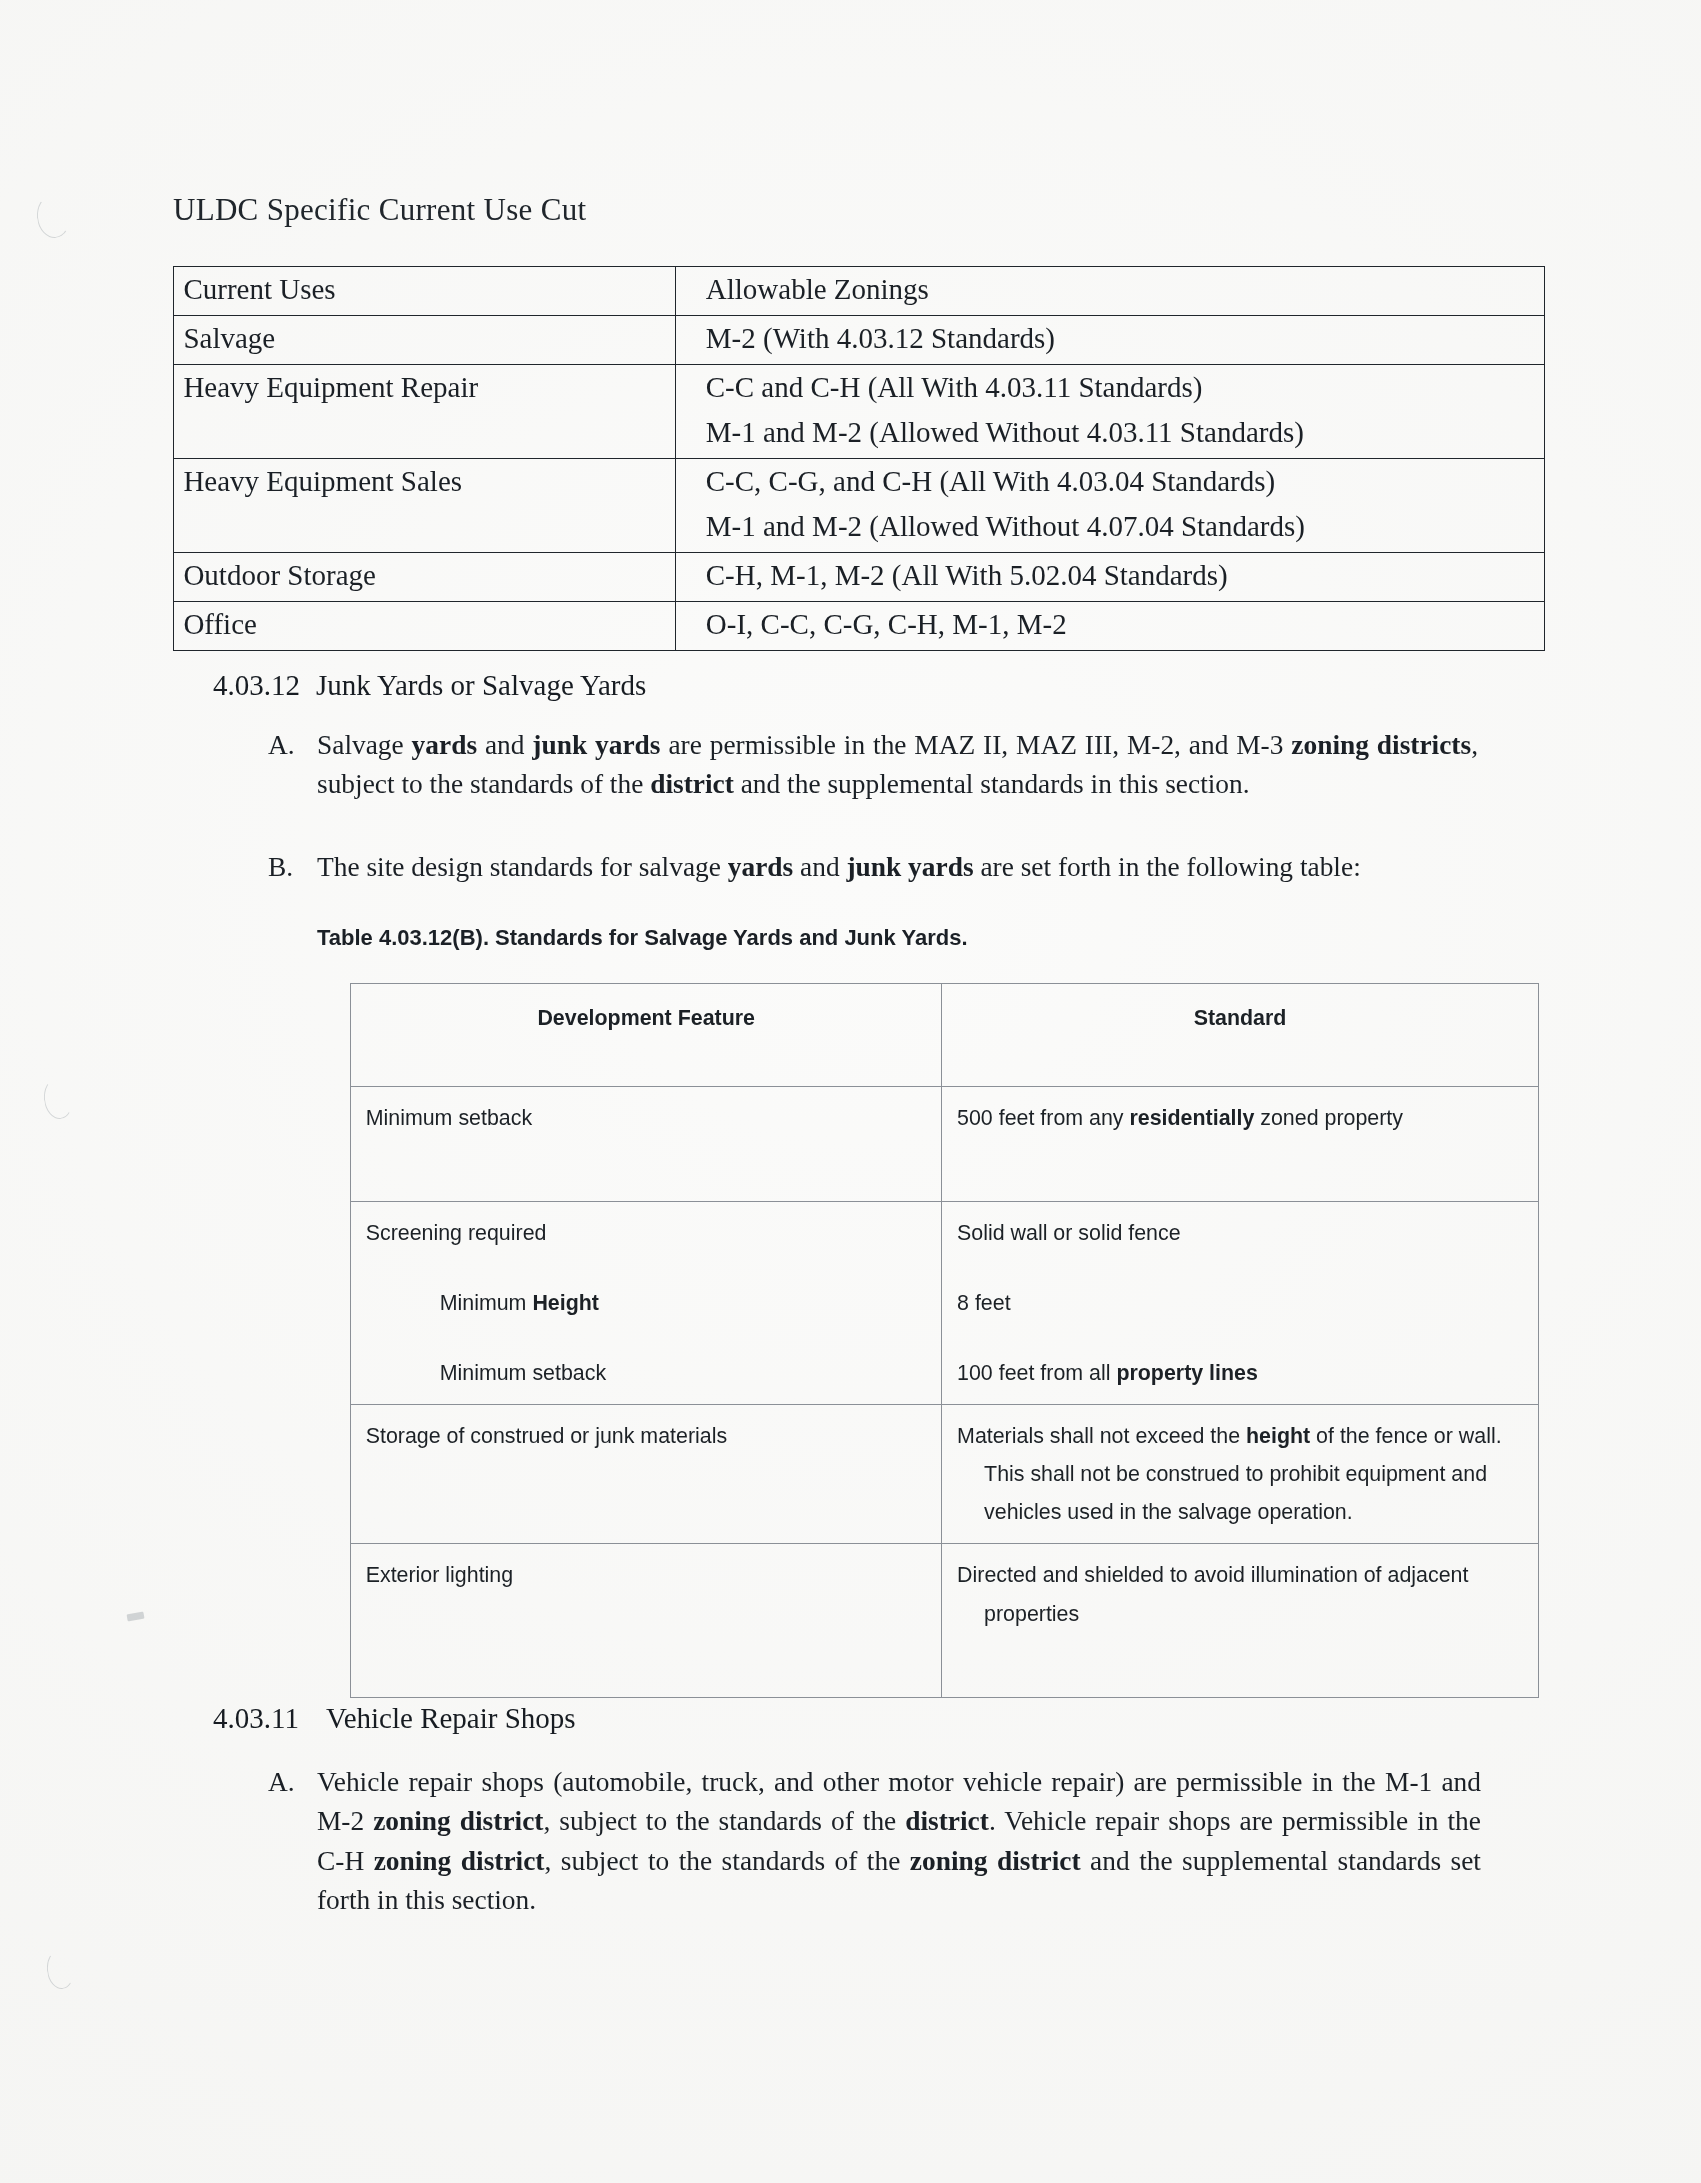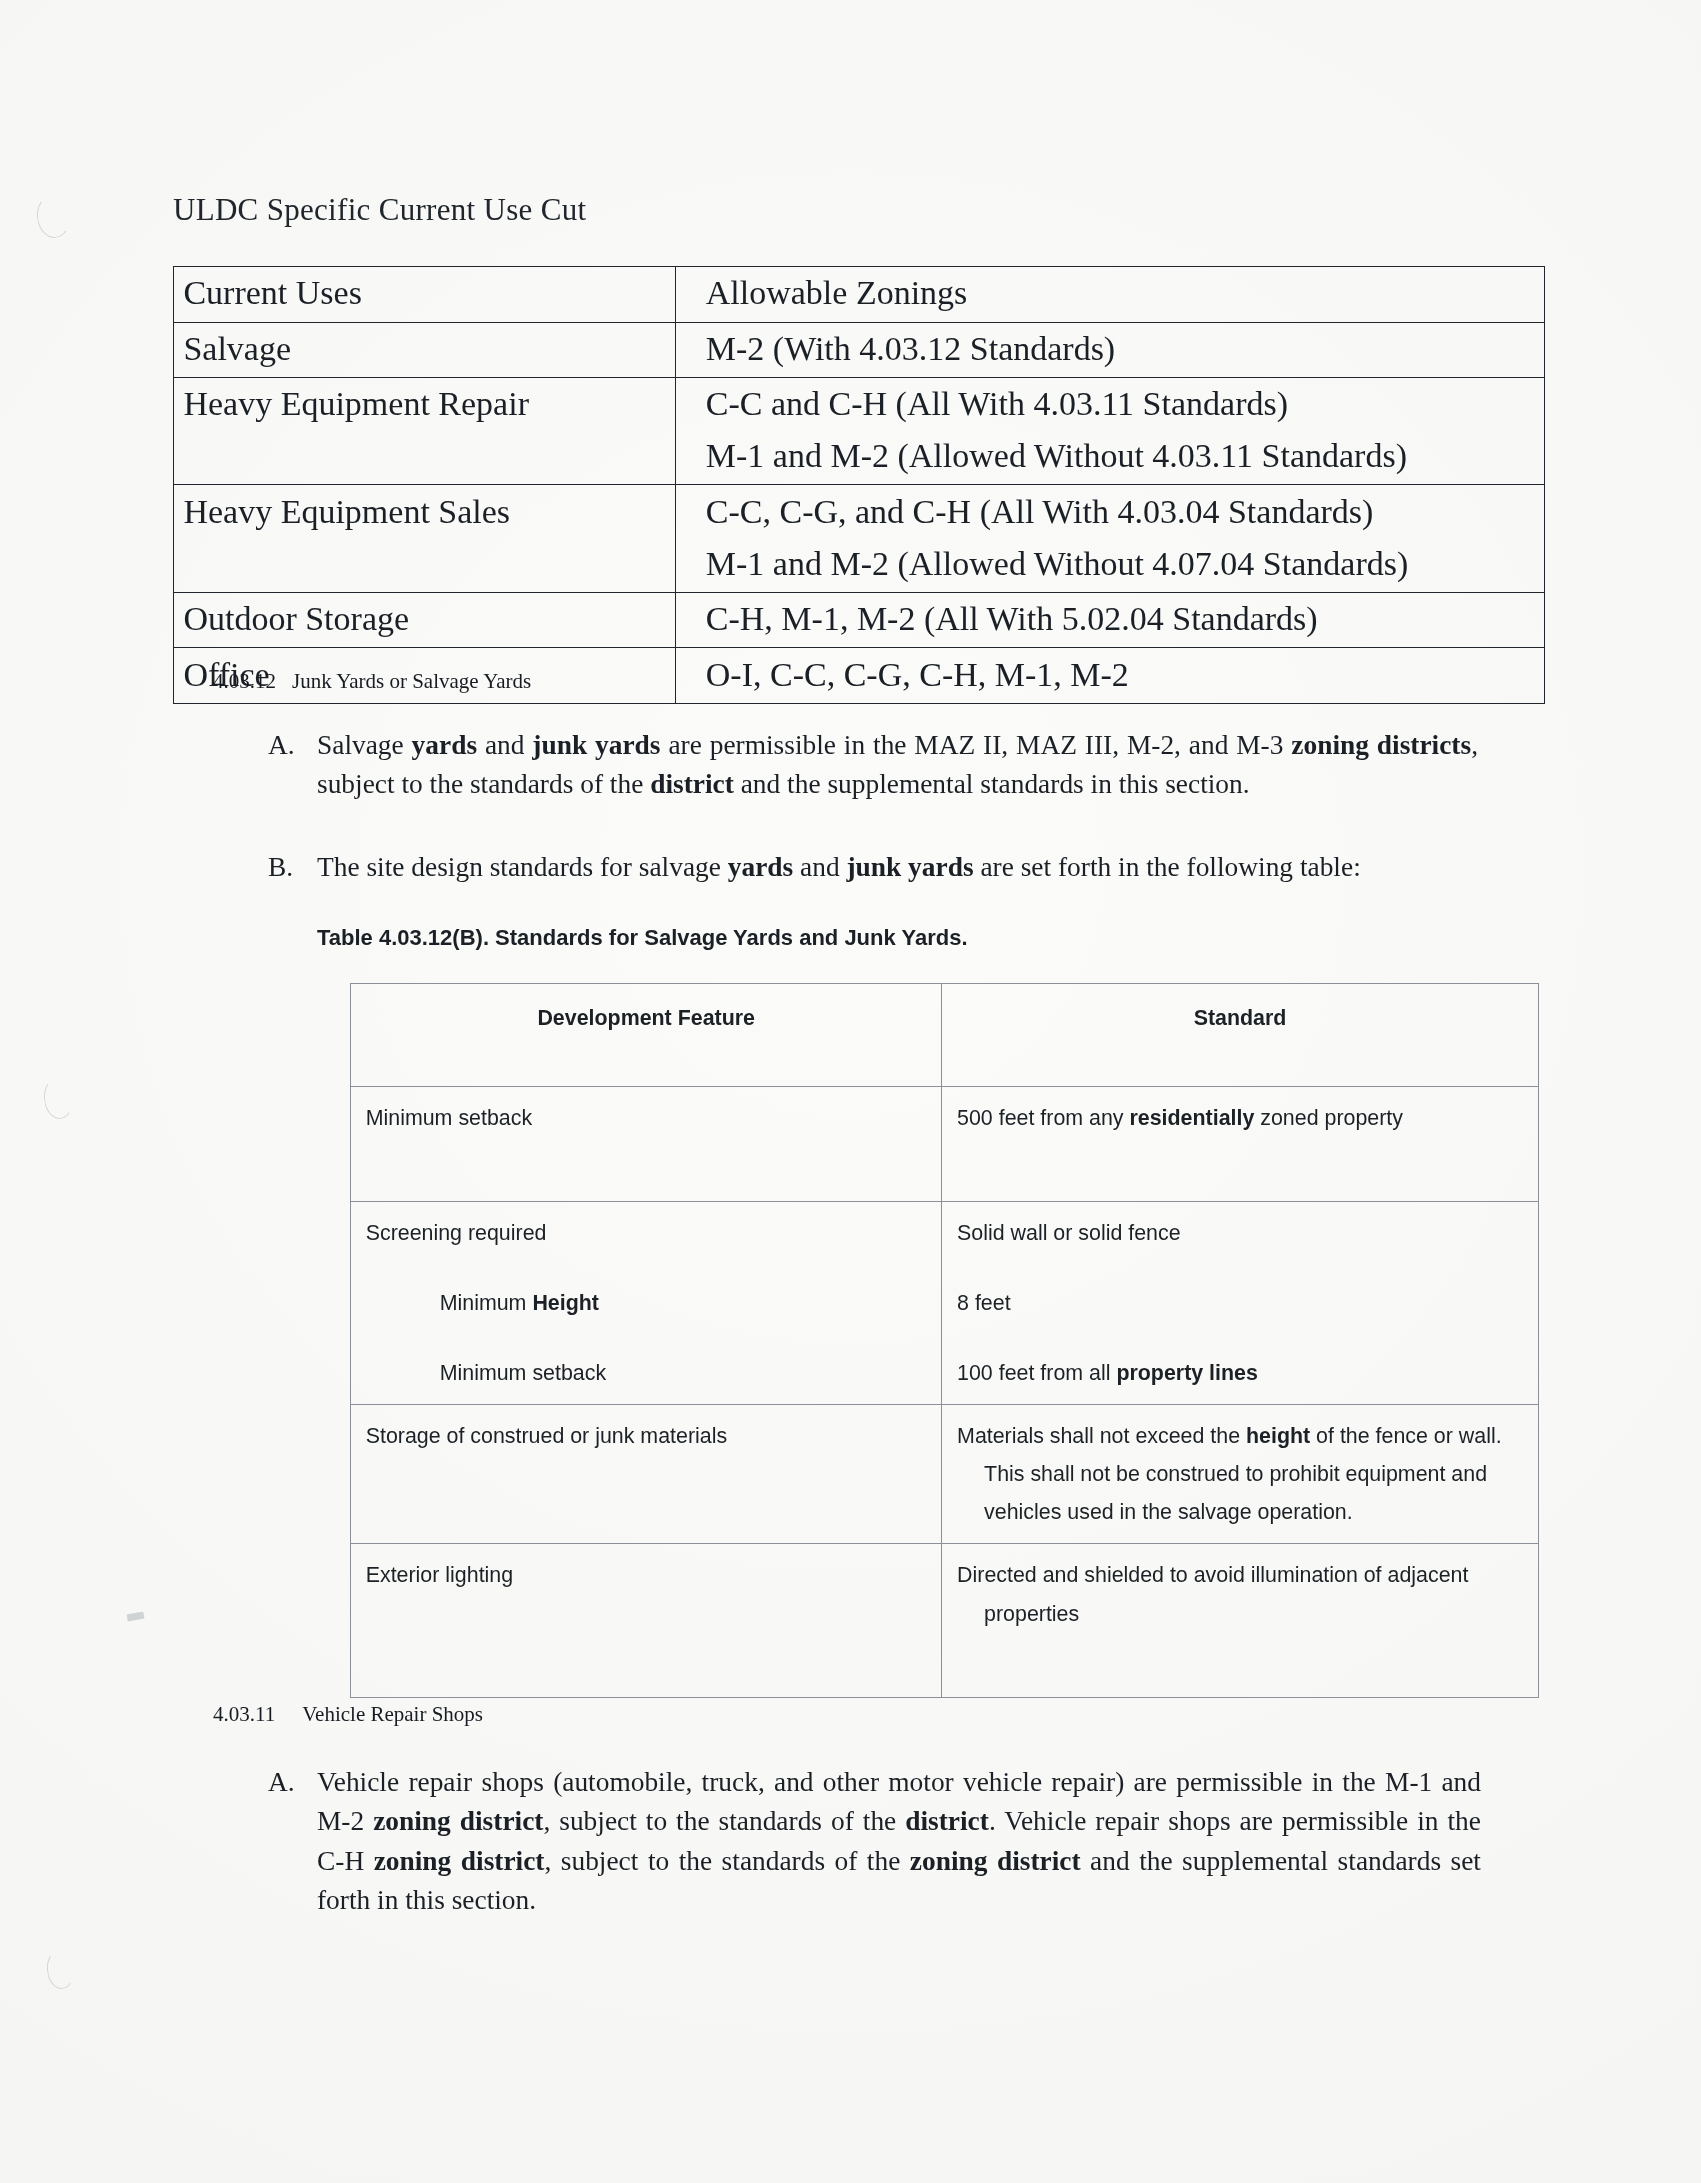--- a/index.html
+++ b/index.html
@@ -59,39 +59,39 @@
   }
 
   
   .uses-table {
     position: absolute;
     left: 173px;
     top: 266px;
     width: 1311px;
     border-collapse: collapse;
     table-layout: fixed;
-    font-size: 34px;
+    font-size: 29px;
     color: #1b2026;
   }
   .uses-table td, .uses-table th {
     border: 1.3px solid #20262c;
     padding: 3.3px 9.4px 6px 9.4px;
     text-align: left;
     font-weight: normal;
     vertical-align: top;
     line-height: 1.33;
   }
   .uses-table .c-use  { width: 482px; }
   .uses-table .c-zone { width: 829px; padding-left: 30px; }
   .uses-table .line2  { display: block; margin-top: 6.7px; }
 
   
   .sec-head {
     position: absolute;
-    font-size: 21px;
+    font-size: 29px;
     color: #171c22;
     white-space: nowrap;
   }
   .sec-head .num { margin-right: 16px; }
   .sec-head.h-4-03-12 { left: 213px; top: 669px; }
   .sec-head.h-4-03-11 { left: 213px; top: 1702px; }
   .sec-head.h-4-03-11 .num { margin-right: 27px; }
 
   
   .para {

